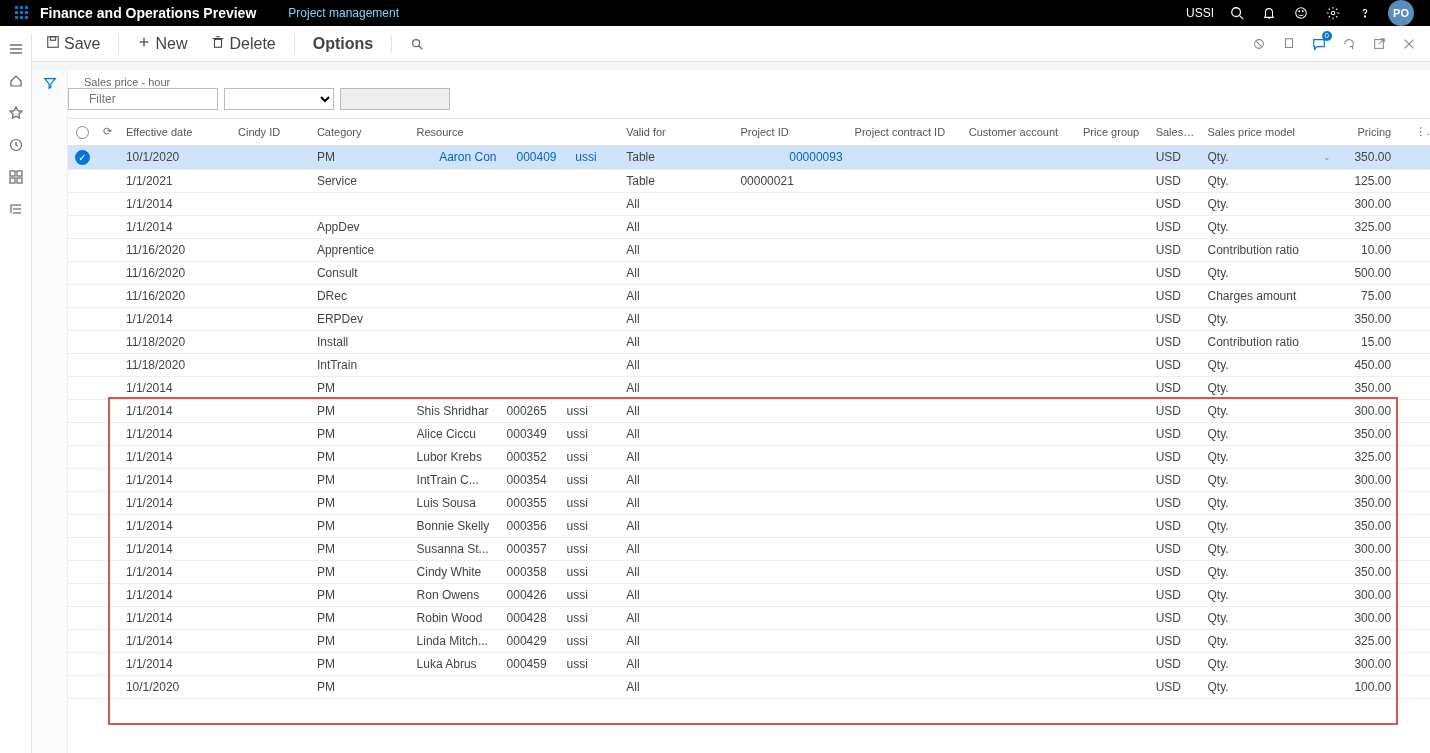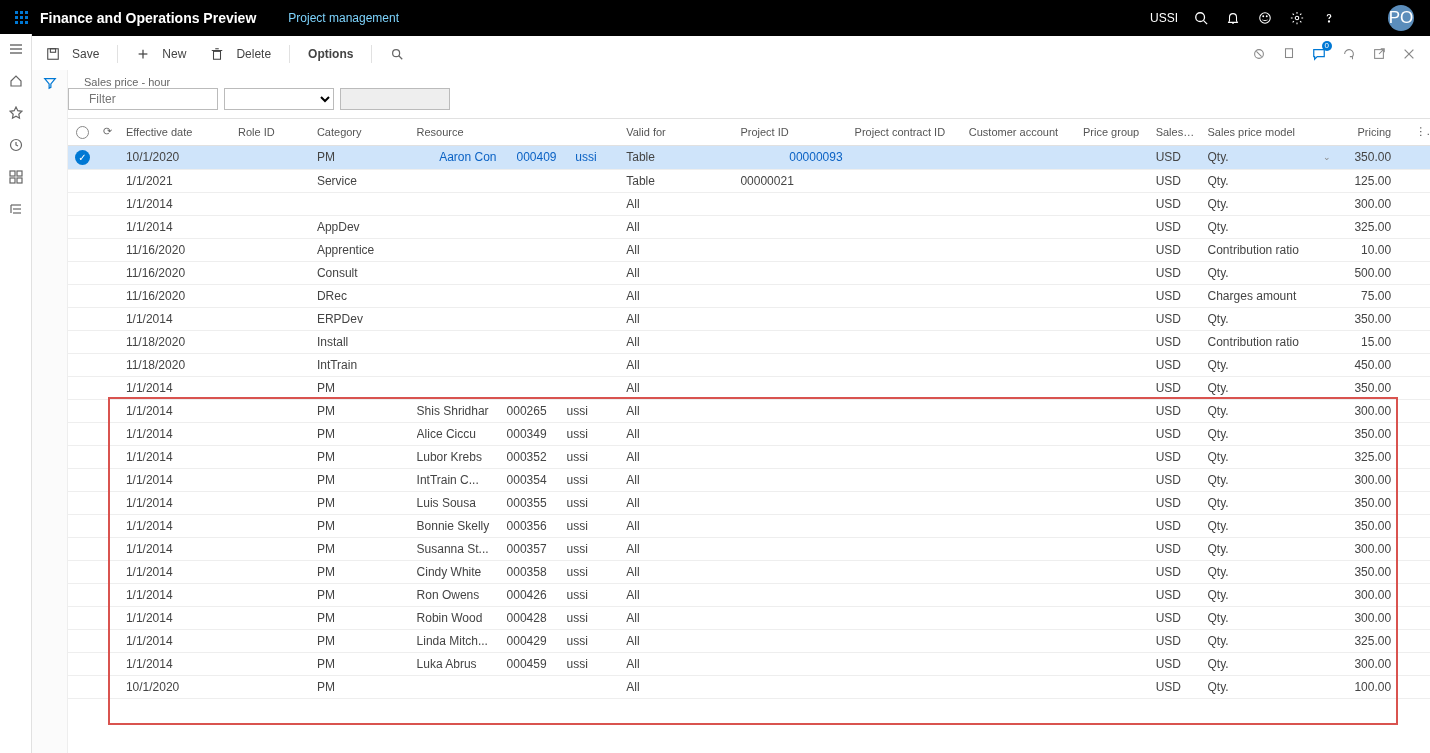--- a/index.html
+++ b/index.html
@@ -1,32 +1,32 @@
 <!DOCTYPE html>
 <html><head>
 <meta charset="utf-8">
 <style>
 * { box-sizing: border-box; margin: 0; padding: 0; font-family: "Segoe UI", Arial, sans-serif; }
 body { background: #f5f5f5; font-size: 12px; color: #333; overflow: hidden; }
 
 
-.topbar { height: 36px; background: #000; color: #fff; display: flex; align-items: center; padding: 12px 8px; }
+.topbar { height: 26px; background: #000; color: #fff; display: flex; align-items: center; padding: 12px 8px; }
 .topbar .waffle { width: 28px; display: flex; align-items: center; justify-content: center; cursor: pointer; }
 .topbar .waffle svg { fill: #0078d4; }
 .topbar .title { font-weight: 600; font-size: 14px; padding: 0 16px 0 4px; }
 .topbar .module { font-size: 12px; color: #7dd3fc; padding-left: 16px; cursor: pointer; }
 .topbar .spacer { flex: 1; }
 .topbar .right { display: flex; align-items: center; gap: 14px; padding-right: 8px; }
 .topbar .right span { cursor: pointer; font-size: 12px; }
 .topbar .ico { width: 18px; height: 18px; display: flex; align-items: center; justify-content: center; cursor: pointer; }
-.topbar .avatar { width: 26px; height: 26px; border-radius: 50%; background: #5b8dbb; color: #fff; display: flex; align-items: center; justify-content: center; font-size: 17px; font-weight: 400; margin-left: 36px; }
+.topbar .avatar { width: 26px; height: 26px; border-radius: 50%; background: #5b8dbb; color: #fff; display: flex; align-items: center; justify-content: center; font-size: 11px; font-weight: 700; }
 
 
 .actionbar { height: 36px; background: #fff; border-bottom: 1px solid #e1e1e1; display: flex; align-items: center; padding: 0 8px 0 36px; gap: 4px; }
-.actionbar .btn { display: flex; align-items: flex-start; gap: 12px; padding: 4px 10px; cursor: pointer; font-size: 12px; color: #444; border-radius: 2px; }
+.actionbar .btn { display: flex; align-items: flex-start; gap: 4px; padding: 4px 10px; cursor: pointer; font-size: 16px; color: #444; border-radius: 2px; }
 .actionbar .btn svg { width: 14px; height: 14px; }
 .actionbar .sep { width: 1px; height: 18px; background: #e1e1e1; margin: 0 4px; }
 .actionbar .rspacer { flex: 1; }
 .actionbar .ricon { width: 26px; height: 26px; display: flex; align-items: center; justify-content: center; cursor: pointer; color: #666; position: relative; }
 .actionbar .badge { position: absolute; top: 0; right: 0; background: #0078d4; color: #fff; border-radius: 8px; font-size: 8px; padding: 0 3px; line-height: 10px; min-width: 10px; text-align: center; }
 
 
 .leftrail { position: absolute; left: 0; top: 34px; bottom: 0; width: 32px; background: #fff; border-right: 1px solid #e1e1e1; display: flex; flex-direction: column; align-items: center; padding-top: 6px; gap: 14px; }
 .leftrail .ricon { width: 18px; height: 18px; color: #666; cursor: pointer; display: flex; align-items: center; justify-content: center; }
 
@@ -284,21 +284,21 @@
           <col class="c-curr">
           <col class="c-spm">
           <col class="c-price">
           <col class="c-more">
       </colgroup>
       <thead>
         <tr>
           <th class="selcol"><span class="radio"></span></th>
           <th class="refcol"><span class="refreshi">⟳</span></th>
           <th>Effective date</th>
-          <th>Role ID</th>
+          <th>Cindy ID</th>
           <th>Category</th>
           <th>Resource</th>
           <th>Valid for</th>
           <th>Project ID</th>
           <th>Project contract ID</th>
           <th>Customer account</th>
           <th>Price group</th>
           <th>Sales curr...</th>
           <th>Sales price model</th>
           <th class="right">Pricing</th>

